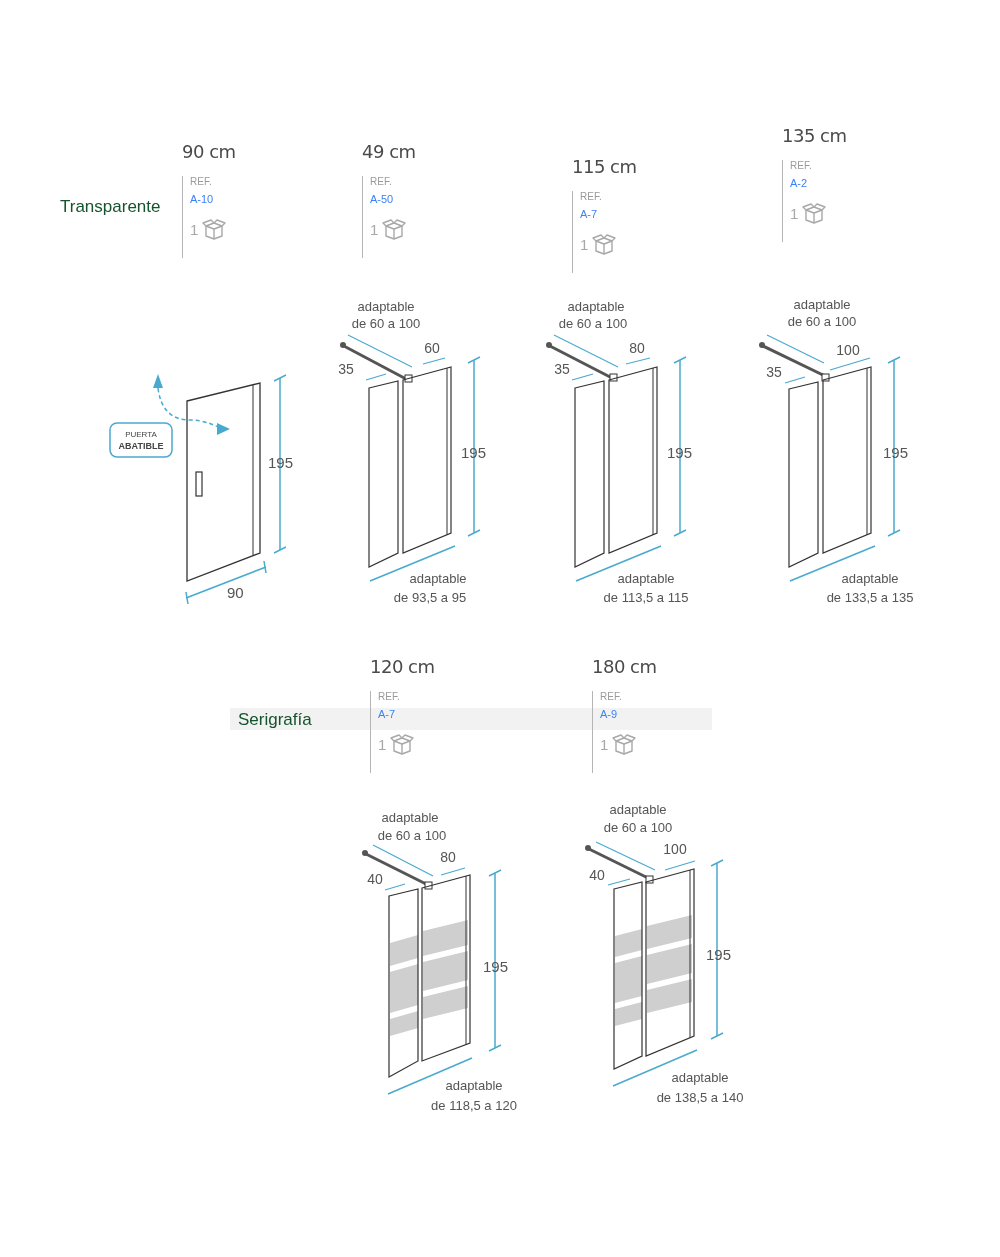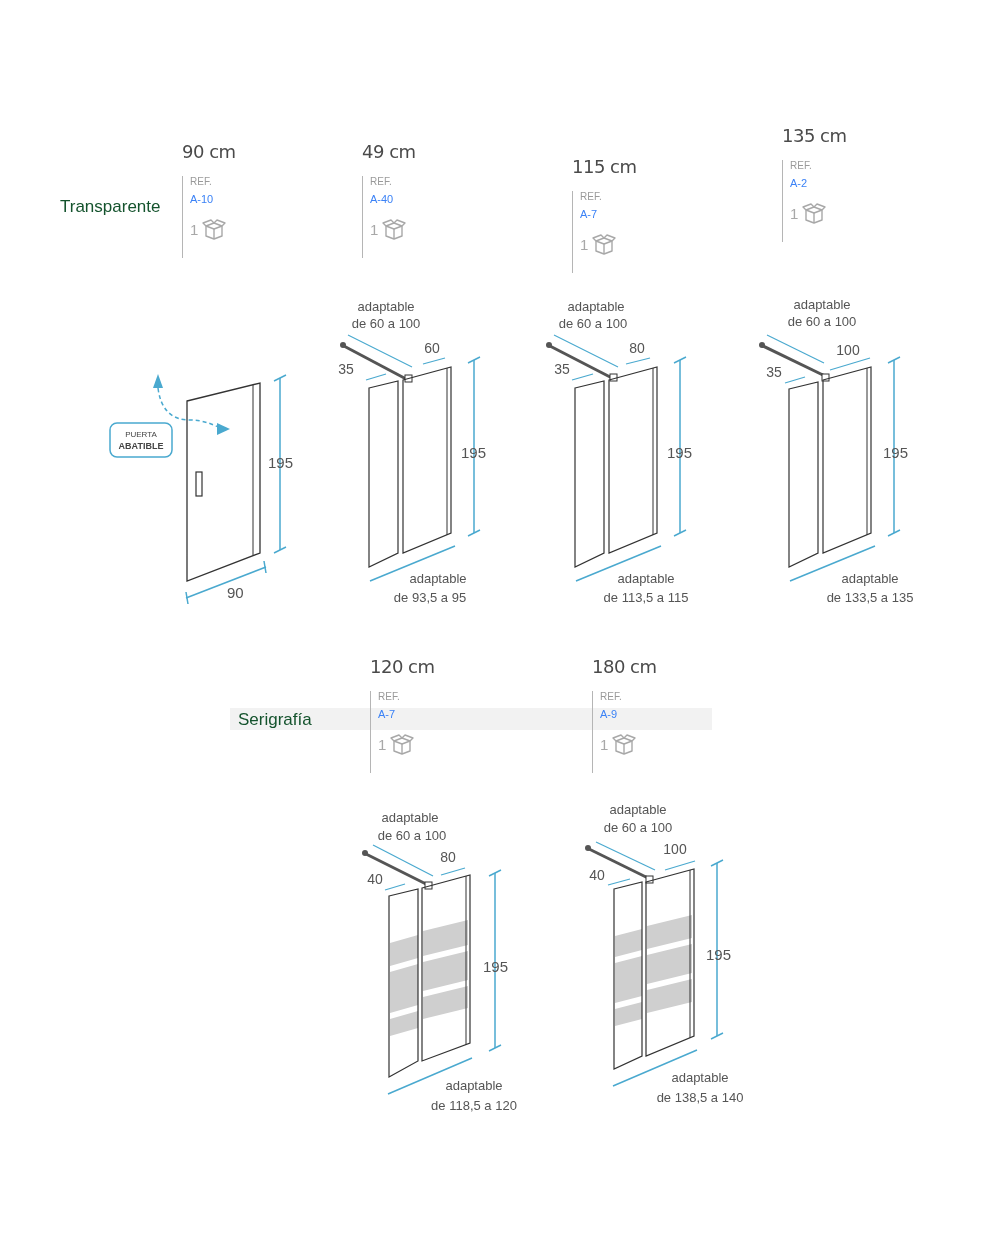--- a/index.html
+++ b/index.html
@@ -37,21 +37,21 @@
           </g>
         </svg>
     </div>
   </div>
 </div>
 
 <div class="abs" style="left:362px; top:141px;">
   <div class="size-title">49 cm</div>
   <div class="ref-block">
     <div class="ref-label">REF.</div>
-    <div class="ref-code">A-40</div>
+    <div class="ref-code">A-50</div>
     <div class="qty">
       <span>1</span>
       <svg class="box-icon" viewBox="0 0 24 22">
           <g fill="none" stroke="#a8a8a8" stroke-width="1.4" stroke-linejoin="round">
             <path d="M4 8 L12 5 L20 8 L20 18 L12 21 L4 18 Z"></path>
             <path d="M4 8 L12 11 L20 8"></path>
             <path d="M12 11 L12 21"></path>
             <path d="M4 8 L1 5 L9 2 L12 5"></path>
             <path d="M20 8 L23 5 L15 2 L12 5"></path>
           </g>

